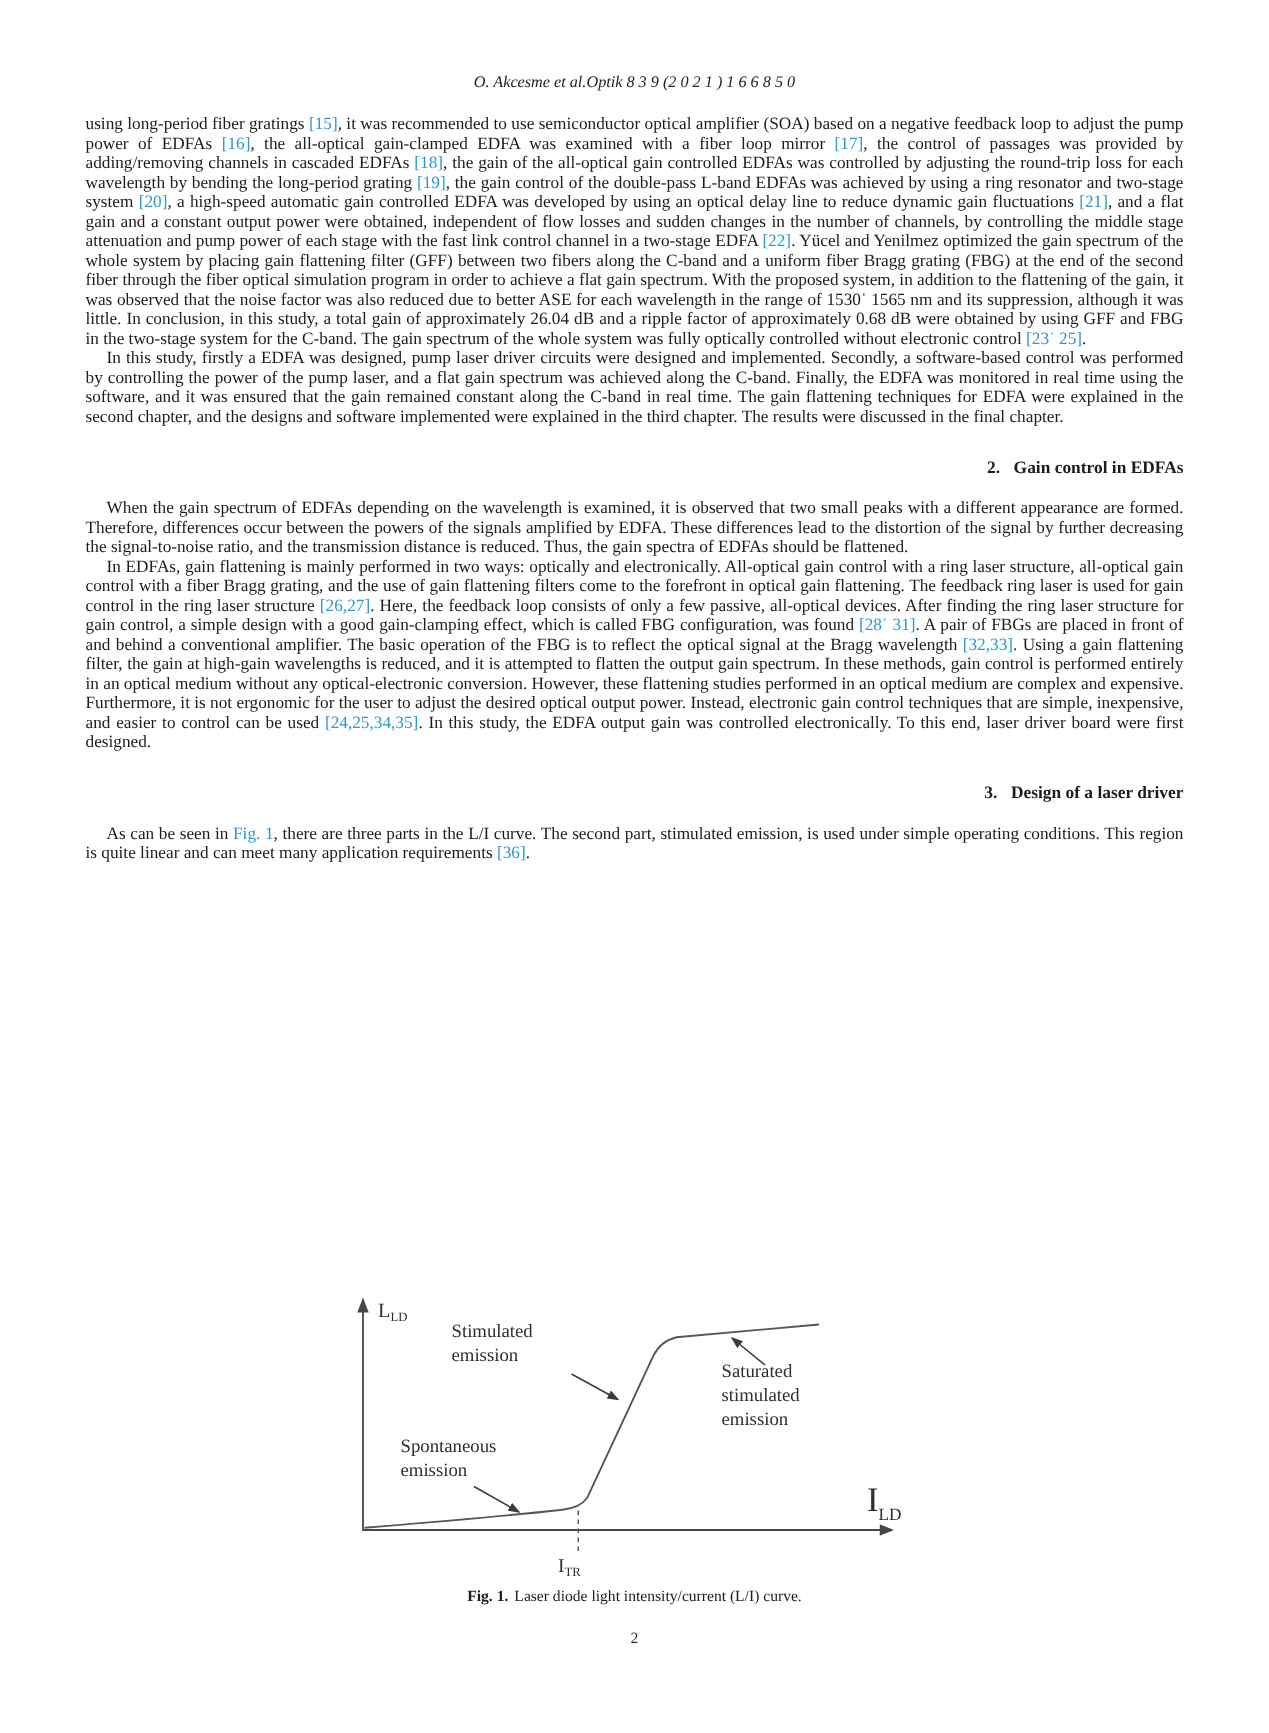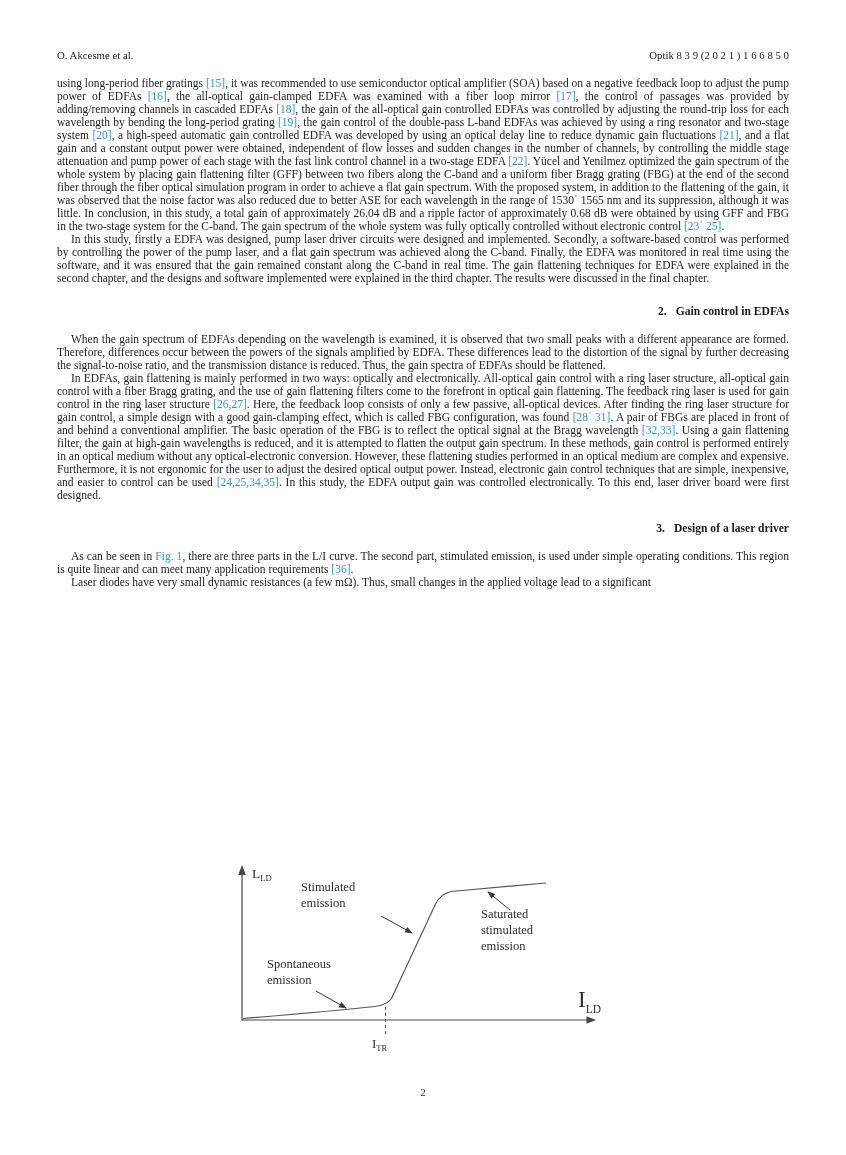--- a/index.html
+++ b/index.html
@@ -1,20 +1,20 @@
 <!DOCTYPE html>
 <html><head>
 <meta charset="utf-8">
 <style>
   html,body { margin:0; padding:0; background:#ffffff; }
   body { width:846px; height:1155px; font-family:"Liberation Serif", serif; color:#1c1c1c; }
   .page { position:relative; width:846px; height:1155px; overflow:hidden; background:#ffffff; }
 
   .header { position:absolute; top:49px; left:57px; width:732px; display:flex;
-            justify-content:space-between; font-size:10.8px; color:#222; }
+            justify-content:center; font-style:italic; font-size:10.8px; color:#222; }
 
   .body-text { position:absolute; top:77px; left:57px; width:732px;
                font-size:11.5px; line-height:13px; text-align:justify; }
   p.para { margin:0; text-indent:14px; }
   p.noindent { text-indent:0; }
   .heading { font-weight:bold; font-size:11.6px; margin:20px 0 15px 0; text-align:right; }
   .hnum { margin-right:9px; }
   .cite { color:#2f97d0; cursor:pointer; }
 
   .figure-wrap { position:absolute; left:228px; top:860px; width:400px; height:195px; }
@@ -36,21 +36,20 @@
   </div>
 
   <div class="body-text">
       <p class="para noindent"><span>using long-period fiber gratings </span><span class="cite">[15]</span><span>, it was recommended to use semiconductor optical amplifier (SOA) based on a negative feedback loop to adjust the pump power of EDFAs </span><span class="cite">[16]</span><span>, the all-optical gain-clamped EDFA was examined with a fiber loop mirror </span><span class="cite">[17]</span><span>, the control of passages was provided by adding/removing channels in cascaded EDFAs </span><span class="cite">[18]</span><span>, the gain of the all-optical gain controlled EDFAs was controlled by adjusting the round-trip loss for each wavelength by bending the long-period grating </span><span class="cite">[19]</span><span>, the gain control of the double-pass L-band EDFAs was achieved by using a ring resonator and two-stage system </span><span class="cite">[20]</span><span>, a high-speed automatic gain controlled EDFA was developed by using an optical delay line to reduce dynamic gain fluctuations </span><span class="cite">[21]</span><span>, and a flat gain and a constant output power were obtained, independent of flow losses and sudden changes in the number of channels, by controlling the middle stage attenuation and pump power of each stage with the fast link control channel in a two-stage EDFA </span><span class="cite">[22]</span><span>. Yücel and Yenilmez optimized the gain spectrum of the whole system by placing gain flattening filter (GFF) between two fibers along the C-band and a uniform fiber Bragg grating (FBG) at the end of the second fiber through the fiber optical simulation program in order to achieve a flat gain spectrum. With the proposed system, in addition to the flattening of the gain, it was observed that the noise factor was also reduced due to better ASE for each wavelength in the range of 1530ˈ 1565 nm and its suppression, although it was little. In conclusion, in this study, a total gain of approximately 26.04 dB and a ripple factor of approximately 0.68 dB were obtained by using GFF and FBG in the two-stage system for the C-band. The gain spectrum of the whole system was fully optically controlled without electronic control </span><span class="cite">[23ˈ 25]</span><span>.</span></p>
       <p class="para"><span>In this study, firstly a EDFA was designed, pump laser driver circuits were designed and implemented. Secondly, a software-based control was performed by controlling the power of the pump laser, and a flat gain spectrum was achieved along the C-band. Finally, the EDFA was monitored in real time using the software, and it was ensured that the gain remained constant along the C-band in real time. The gain flattening techniques for EDFA were explained in the second chapter, and the designs and software implemented were explained in the third chapter. The results were discussed in the final chapter.</span></p>
       <div class="heading"><span class="hnum">2.</span><span>Gain control in EDFAs</span></div>
       <p class="para"><span>When the gain spectrum of EDFAs depending on the wavelength is examined, it is observed that two small peaks with a different appearance are formed. Therefore, differences occur between the powers of the signals amplified by EDFA. These differences lead to the distortion of the signal by further decreasing the signal-to-noise ratio, and the transmission distance is reduced. Thus, the gain spectra of EDFAs should be flattened.</span></p>
       <p class="para"><span>In EDFAs, gain flattening is mainly performed in two ways: optically and electronically. All-optical gain control with a ring laser structure, all-optical gain control with a fiber Bragg grating, and the use of gain flattening filters come to the forefront in optical gain flattening. The feedback ring laser is used for gain control in the ring laser structure </span><span class="cite">[26,27]</span><span>. Here, the feedback loop consists of only a few passive, all-optical devices. After finding the ring laser structure for gain control, a simple design with a good gain-clamping effect, which is called FBG configuration, was found </span><span class="cite">[28ˈ 31]</span><span>. A pair of FBGs are placed in front of and behind a conventional amplifier. The basic operation of the FBG is to reflect the optical signal at the Bragg wavelength </span><span class="cite">[32,33]</span><span>. Using a gain flattening filter, the gain at high-gain wavelengths is reduced, and it is attempted to flatten the output gain spectrum. In these methods, gain control is performed entirely in an optical medium without any optical-electronic conversion. However, these flattening studies performed in an optical medium are complex and expensive. Furthermore, it is not ergonomic for the user to adjust the desired optical output power. Instead, electronic gain control techniques that are simple, inexpensive, and easier to control can be used </span><span class="cite">[24,25,34,35]</span><span>. In this study, the EDFA output gain was controlled electronically. To this end, laser driver board were first designed.</span></p>
       <div class="heading"><span class="hnum">3.</span><span>Design of a laser driver</span></div>
       <p class="para"><span>As can be seen in </span><span class="cite">Fig. 1</span><span>, there are three parts in the L/I curve. The second part, stimulated emission, is used under simple operating conditions. This region is quite linear and can meet many application requirements </span><span class="cite">[36]</span><span>.</span></p>
-      <p class="para"><span>Laser diodes have very small dynamic resistances (a few mΩ). Thus, small changes in the applied voltage lead to a significant</span></p>
     </div>
 
   <div class="figure-wrap">
     <svg width="400" height="195" viewBox="0 0 400 195">
       <defs>
         <marker id="ah" markerWidth="9" markerHeight="8" refX="7" refY="3" orient="auto">
           <path d="M0,0 L8,3 L0,6 z" fill="#3a3a3a"></path>
         </marker>
       </defs>
 
@@ -75,16 +74,19 @@
       <text x="39" y="124" font-size="12.5">emission</text>
       <line x1="88" y1="131" x2="118" y2="148" stroke="#3a3a3a" stroke-width="1" marker-end="url(#ah)"></line>
 
       <text x="253" y="58" font-size="12.5">Saturated</text>
       <text x="253" y="74" font-size="12.5">stimulated</text>
       <text x="253" y="90" font-size="12.5">emission</text>
       <line x1="282" y1="50" x2="260" y2="32" stroke="#3a3a3a" stroke-width="1" marker-end="url(#ah)"></line>
     </svg>
   </div>
 
+  <div class="fig-caption">
+    <span class="cap-label">Fig. 1.</span><span>Laser diode light intensity/current (L/I) curve.</span>
+  </div>
 
   <div class="page-number">2</div>
 
 </div>
 
 </body></html>

